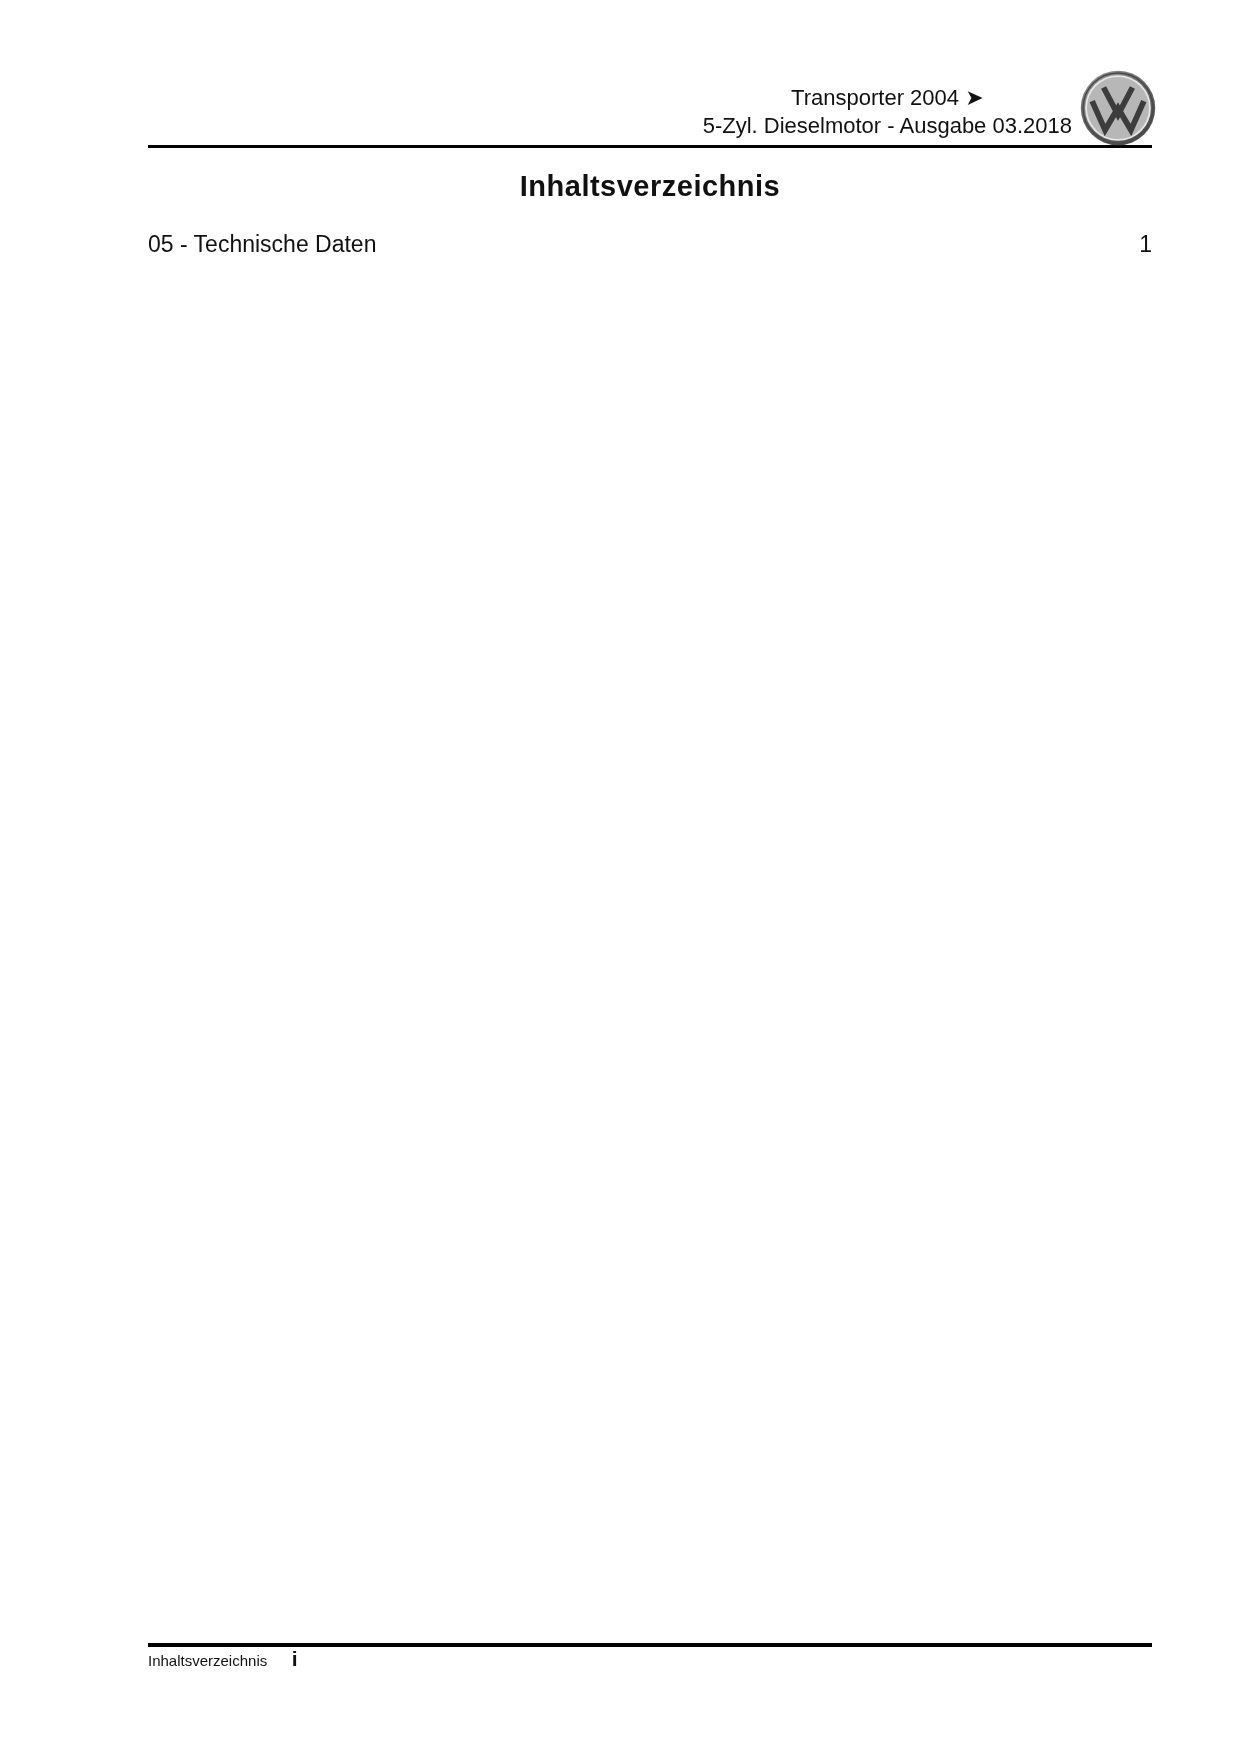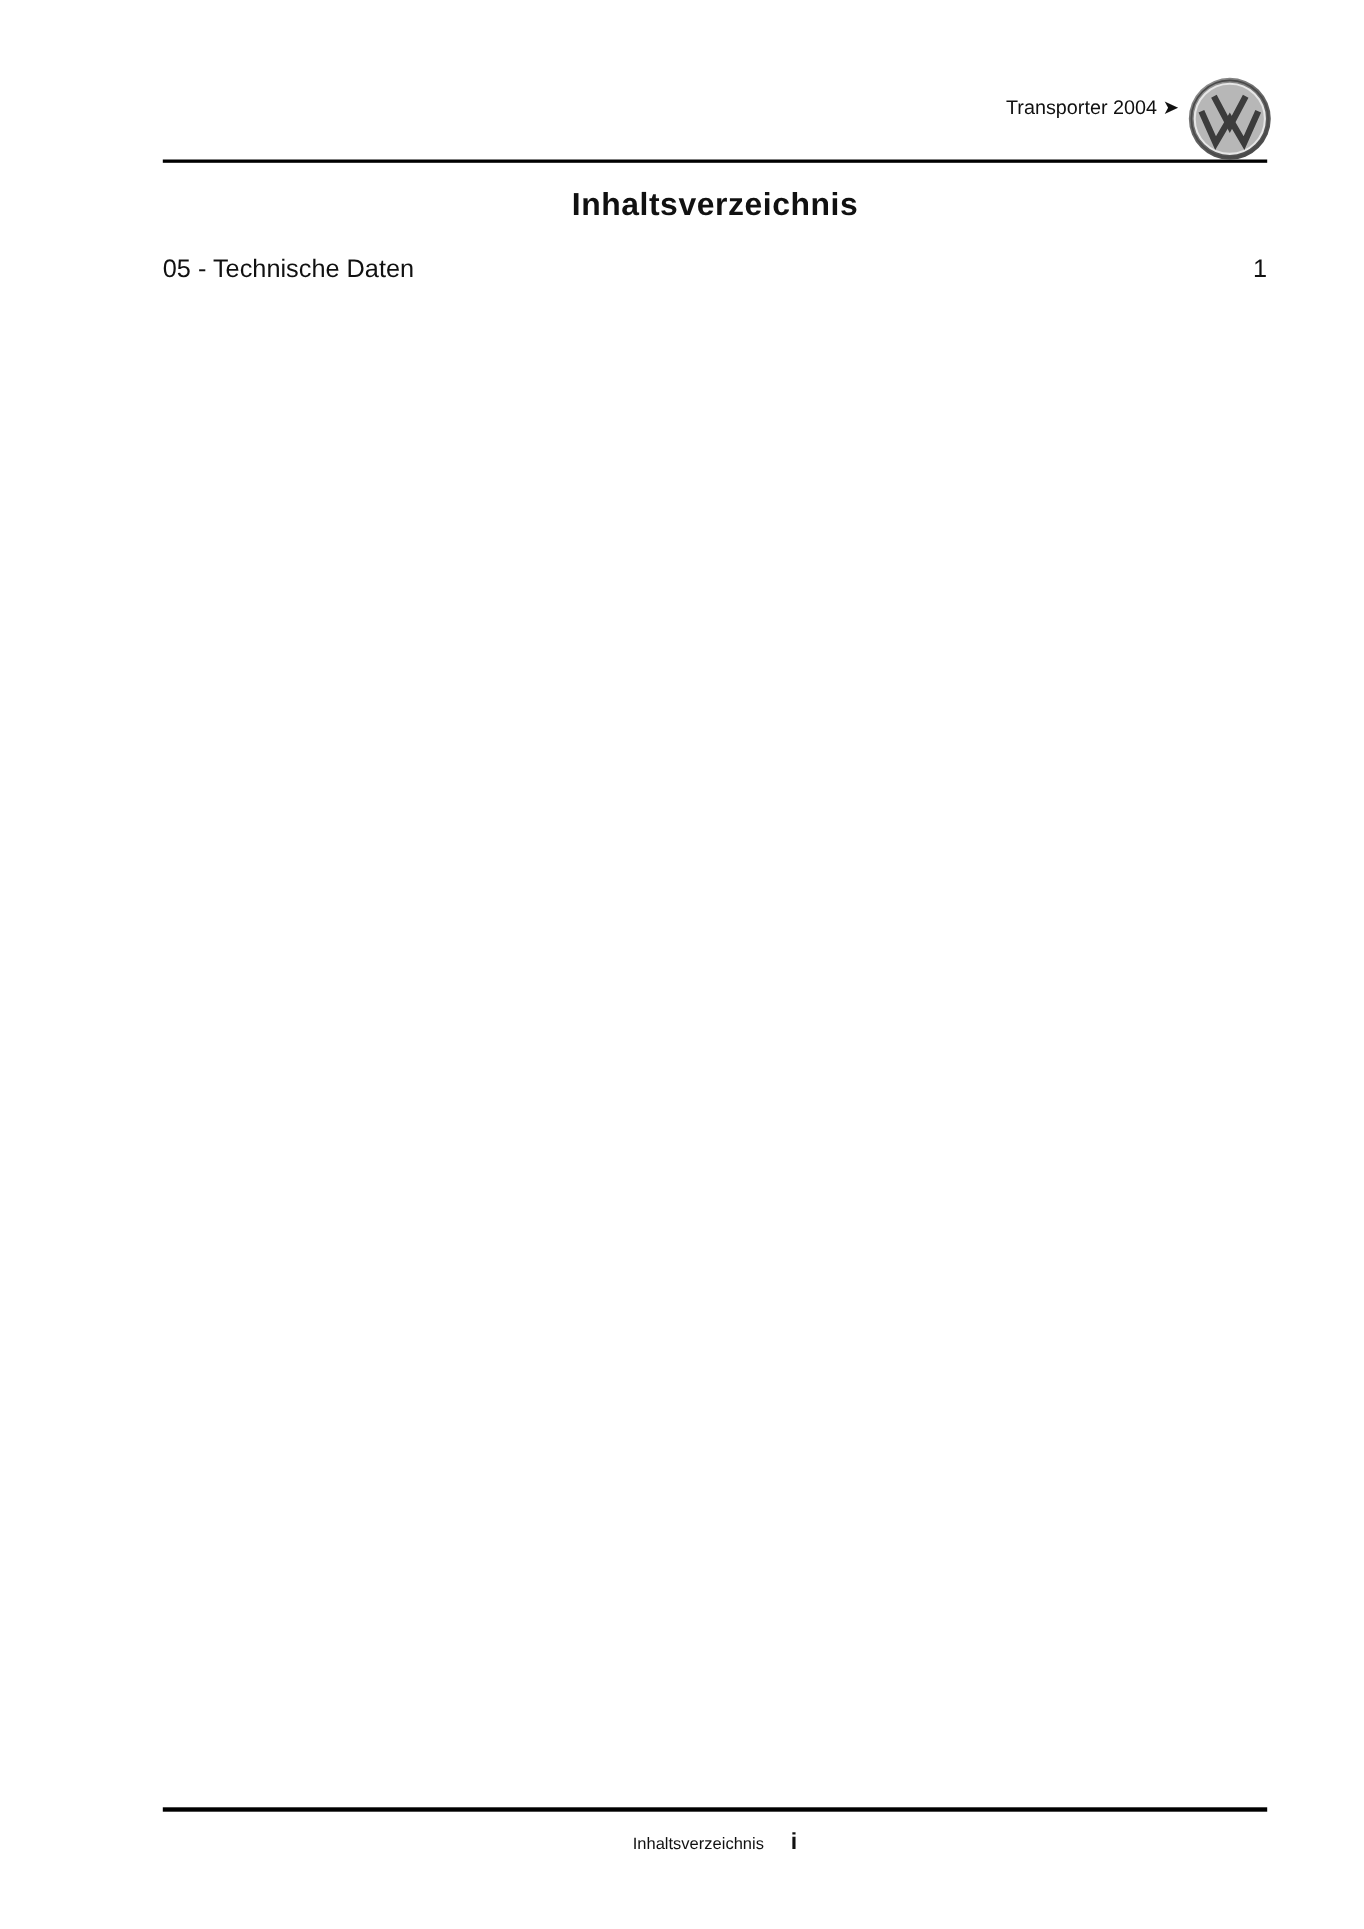--- a/index.html
+++ b/index.html
@@ -16,21 +16,21 @@
   .header { position: relative; height: 148px; }
   .header-rule {
     position: absolute;
     left: 148px; right: 88px; top: 145px;
     border-top: 3px solid #000;
   }
   .header-text {
     position: absolute;
     right: 168px; top: 84px;
     text-align: center;
-    font-size: 18px;
+    font-size: 22px;
     line-height: 28px;
     white-space: nowrap;
   }
   .logo {
     position: absolute;
     right: 84px; top: 70px;
     width: 76px; height: 76px;
     z-index: 2;
   }
   
@@ -72,35 +72,36 @@
     background: repeating-linear-gradient(to right, #111 0 3.2px, transparent 3.2px 13.5px); }
   .toc .row.chapter:first-child { margin-top: 0; }
 
   
   .footer {
     position: absolute;
     left: 148px; right: 88px; top: 1643px;
     border-top: 4px solid #000;
   }
   .footer-line {
-    padding-top: 16px;
-    text-align: center;
+    padding-top: 0;
+    text-align: left;
     white-space: nowrap;
   }
   .footer-label { font-size: 15px; vertical-align: baseline; }
   .footer-page { font-size: 21px; font-weight: bold; margin-left: 20px; vertical-align: baseline; }
 </style>
 </head>
 <body>
 
 <div class="page">
 
   <div class="header">
     <div class="header-text">
       <div>Transporter 2004 ➤</div>
+      <div>5-Zyl. Dieselmotor - Ausgabe 03.2018</div>
     </div>
     <div class="logo">
       <svg viewBox="0 0 100 100" width="76" height="76" aria-hidden="true">
         <defs>
           <radialGradient id="vwg" cx="38%" cy="30%" r="85%">
             <stop offset="0%" stop-color="#b0b0b0"></stop>
             <stop offset="55%" stop-color="#6e6e6e"></stop>
             <stop offset="100%" stop-color="#3a3a3a"></stop>
           </radialGradient>
         </defs>

